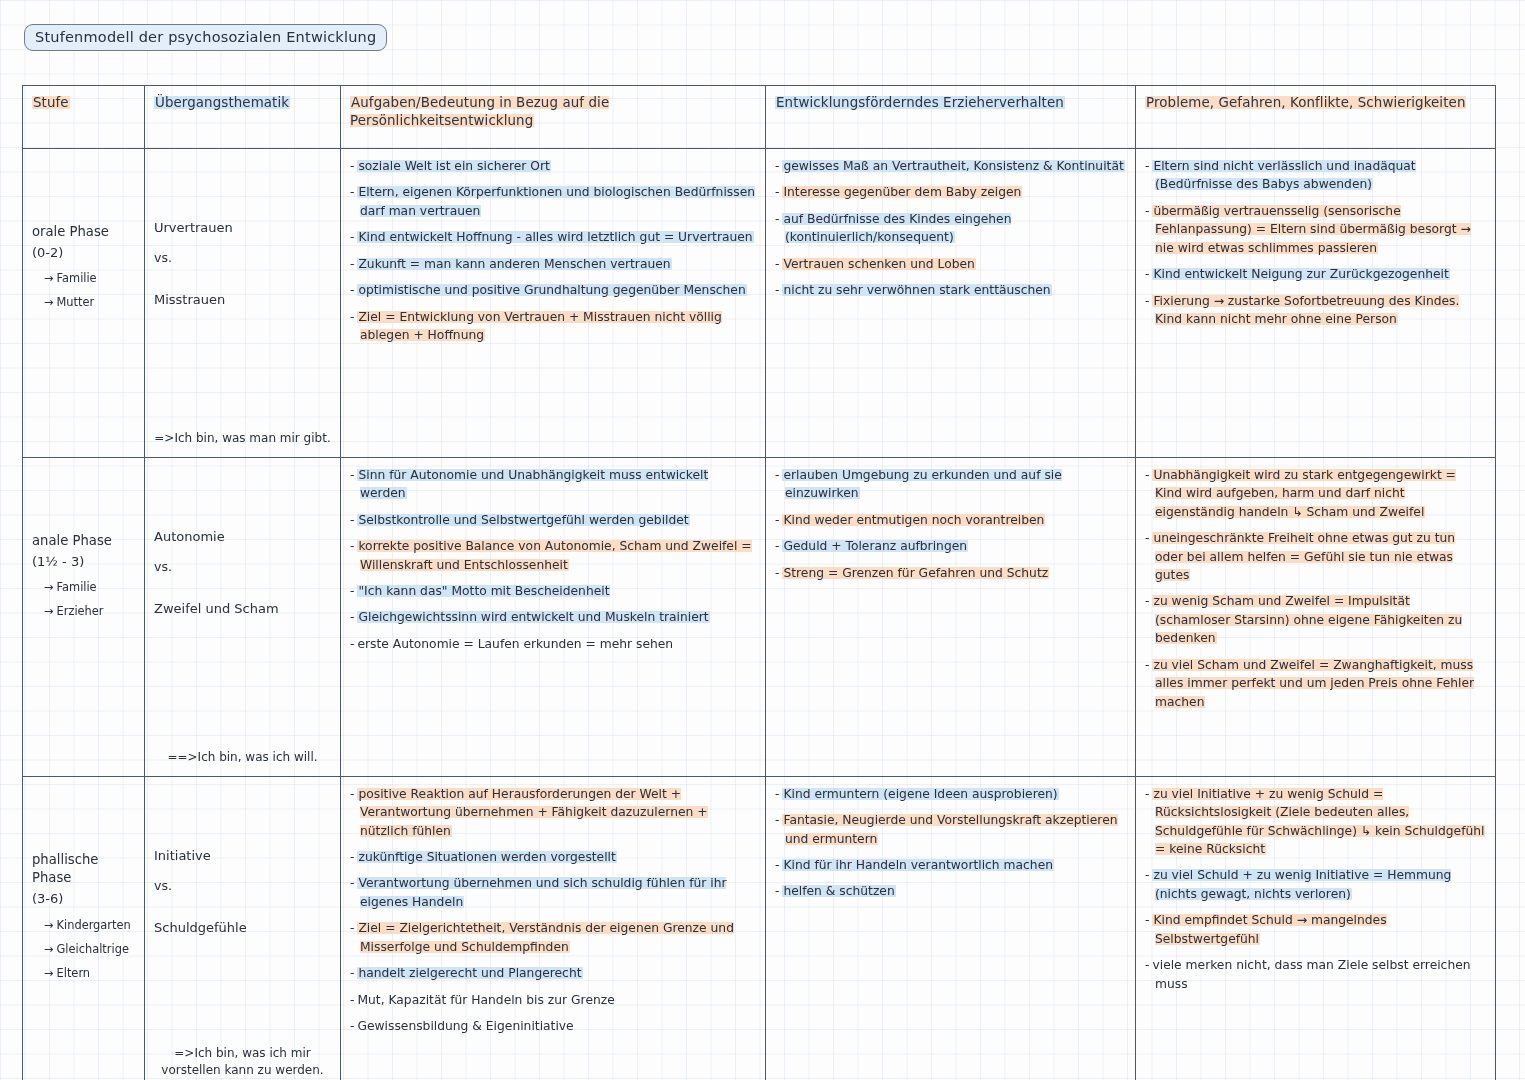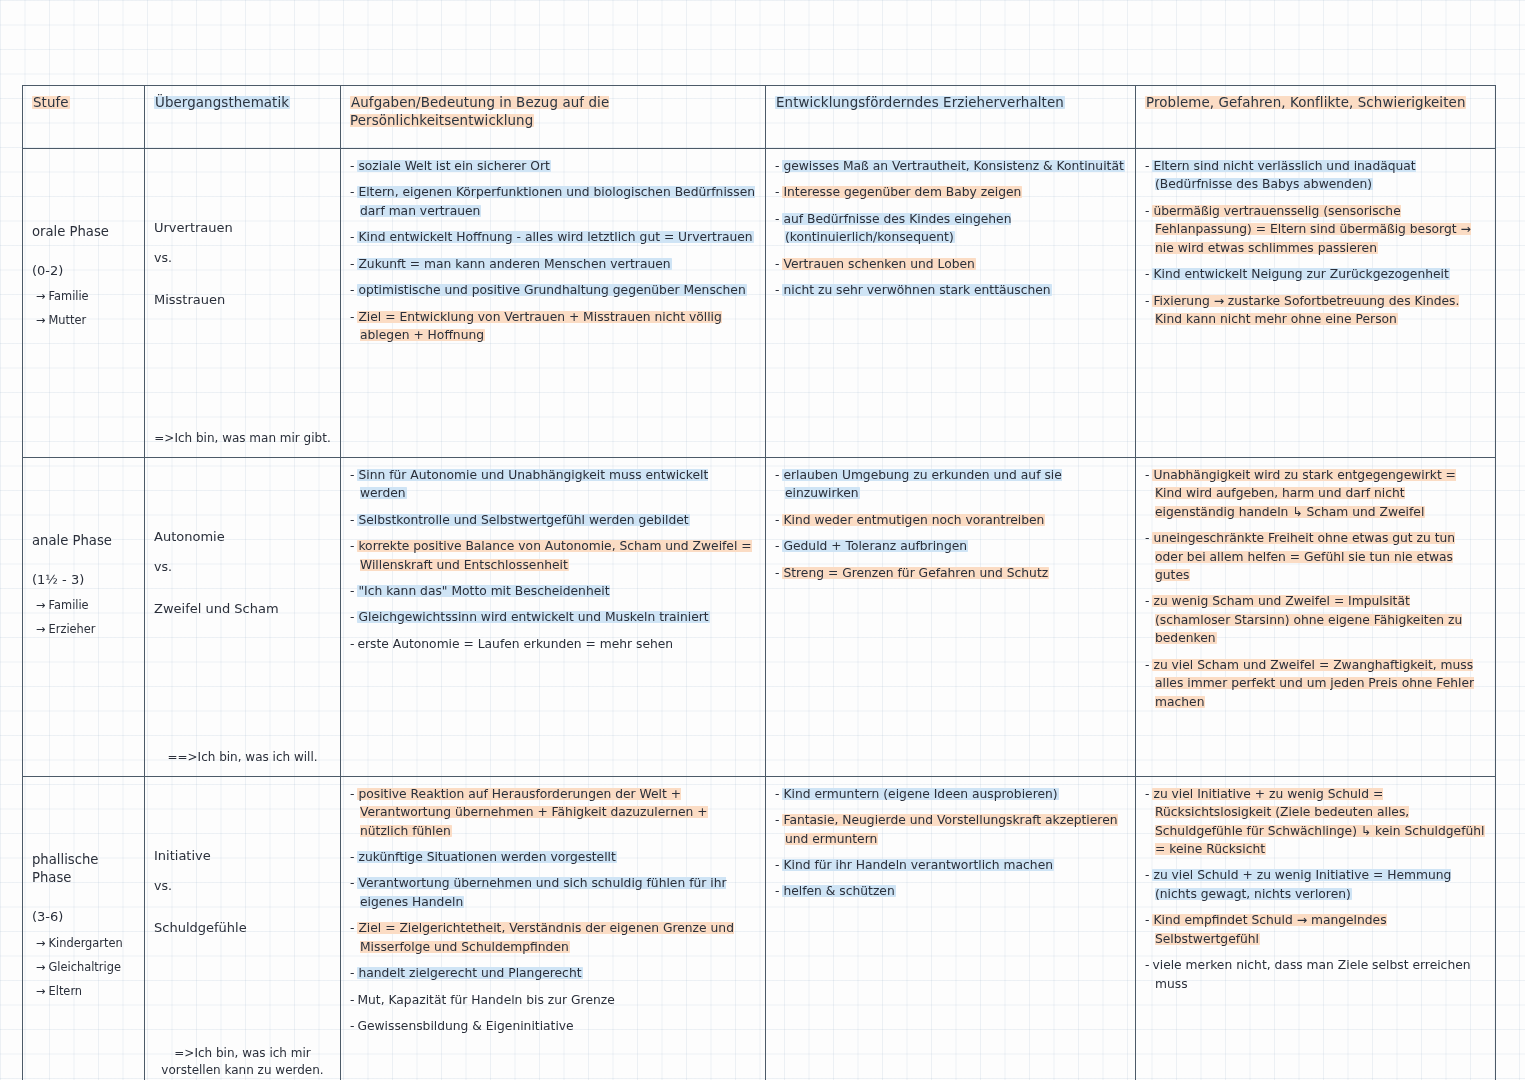--- a/index.html
+++ b/index.html
@@ -91,26 +91,27 @@
     border-radius: 2px;
   }
 
   
   .stage-cell { position: relative; }
   .stage-name {
     display: block;
     margin-top: 66px;
     font-size: 13.2px;
   }
-  .stage-range { display:block; font-size: 13px; margin-top: 20px;}
+  .stage-range { display:block; font-size: 13px; margin-top: 2px;}
   .stage-sub {
     display: block;
     font-size: 11.4px;
     margin-top: 8px;
     padding-left: 4px;
+    margin-left: 8px;
   }
   .stage-sub .arrow { margin-right: 3px; }
 
   
   .trans-cell { text-align: center; }
   .trans-a { display:block; margin-top: 62px; font-size: 13px;}
   .trans-vs { display:block; margin-top: 12px; font-size: 12.6px;}
   .trans-b { display:block; margin-top: 24px; font-size: 13px;}
   .trans-motto {
     display: block;
@@ -141,20 +142,21 @@
 
   .tight { line-height: 1.48; }
 </style>
 </head>
 <body>
 
 <div class="paper"></div>
 
 <div class="sheet">
 
+  <div class="title-box">Stufenmodell der psychosozialen Entwicklung</div>
 
   <table class="matrix">
     <colgroup>
       <col class="col-stufe">
         <col class="col-thema">
         <col class="col-aufg">
         <col class="col-erz">
         <col class="col-prob">
     </colgroup>
     <thead>

